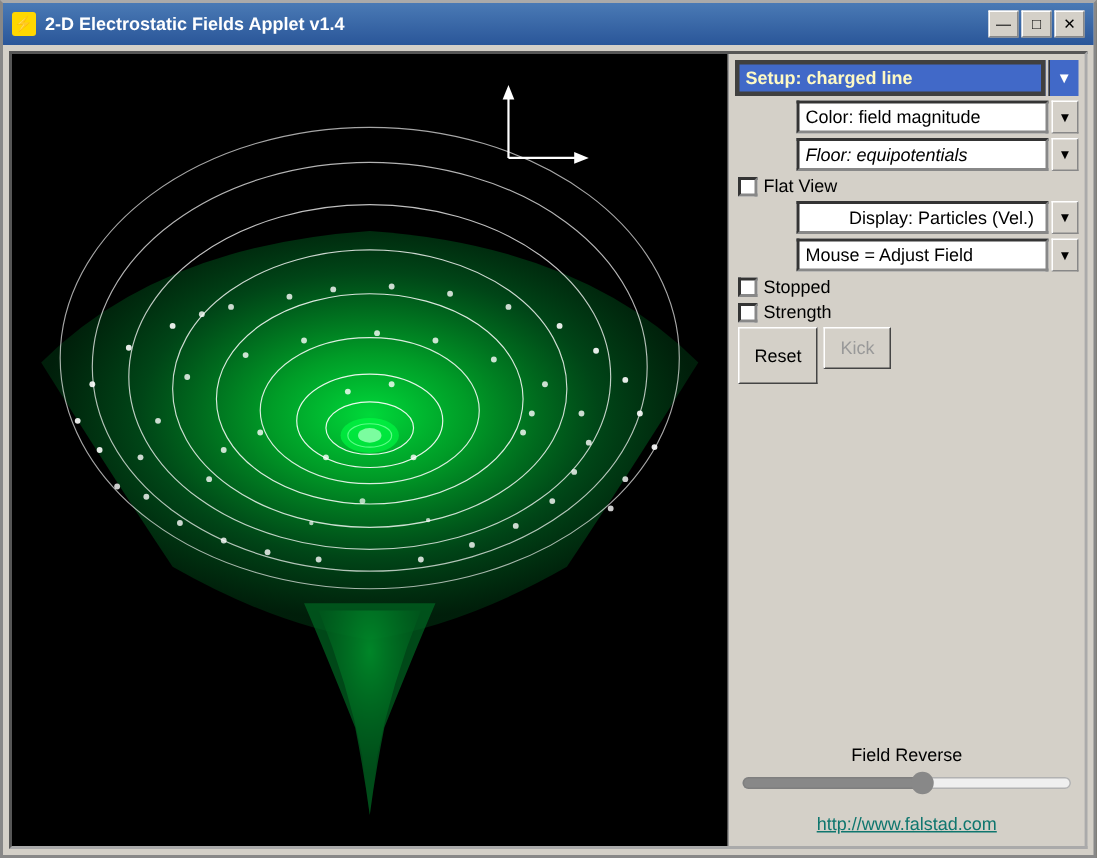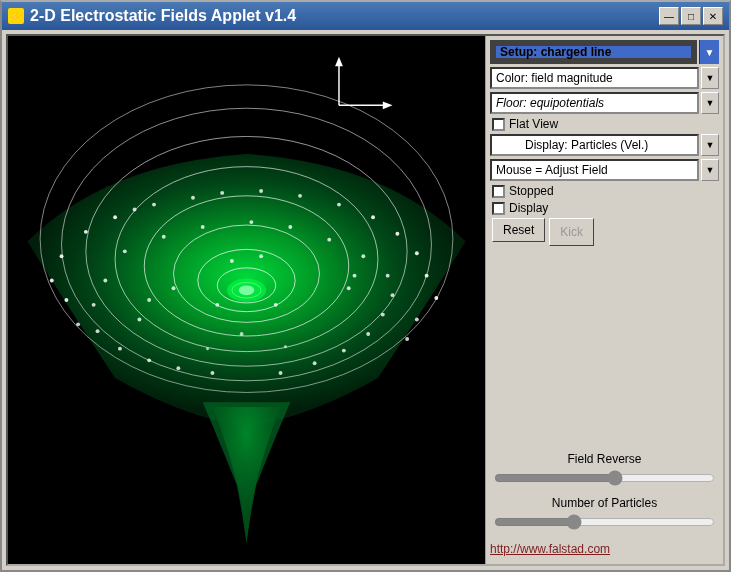--- a/index.html
+++ b/index.html
@@ -44,21 +44,21 @@
       height: 16px;
       background: #ffd700;
       border-radius: 2px;
       font-size: 10px;
       display: flex;
       align-items: center;
       justify-content: center;
       color: #333;
     }
     .title-text {
-      font-size: 16px;
+      font-size: 12px;
       font-weight: bold;
     }
     .title-controls {
       display: flex;
       gap: 2px;
     }
     .title-btn {
       width: 20px;
       height: 18px;
       background: #d4d0c8;
@@ -103,22 +103,22 @@
       flex-shrink: 0;
     }
     .select-row {
       display: flex;
       align-items: center;
       gap: 2px;
     }
     .dropdown-main {
       flex: 1;
       background: #4169c8;
-      color: #000000;
-      border: 6px solid #404040;
+      color: #fef9c3;
+      border: 3px solid #404040;
       height: 24px;
       padding: 1px 4px;
       font-size: 12px;
       font-weight: bold;
       display: flex;
       align-items: center;
       justify-content: space-between;
     }
     .dropdown-arrow {
       width: 20px;
@@ -148,20 +148,21 @@
     }
     .select-box {
       background: white;
       border: 2px inset #888;
       height: 22px;
       flex: 1;
       display: flex;
       align-items: center;
       padding: 0 4px;
       font-size: 12px;
+      margin-left: 41px;
     }
     .checkbox-row {
       display: flex;
       align-items: center;
       gap: 4px;
       padding-left: 2px;
     }
     .checkbox {
       width: 13px;
       height: 13px;
@@ -176,21 +177,21 @@
     .btn {
       background: #d4d0c8;
       border: 1px solid #888;
       border-top: 1px solid #fff;
       border-left: 1px solid #fff;
       border-bottom: 1px solid #444;
       border-right: 1px solid #444;
       padding: 2px 10px;
       font-size: 12px;
       cursor: pointer;
-      height: 24px;
+      height: 38px;
       display: inline-flex;
       align-items: center;
       justify-content: center;
     }
     .btn-disabled {
       background: #d4d0c8;
       border: 1px solid #888;
       border-top: 1px solid #fff;
       border-left: 1px solid #fff;
       border-bottom: 1px solid #444;
@@ -211,21 +212,22 @@
     .slider-label {
       text-align: center;
       font-size: 12px;
       color: #000;
       padding: 2px 0;
     }
     .slider-container {
       padding: 2px 4px;
     }
     .link-text {
-      color: #7f1d1d;
+      text-align: center;
+      color: #0f766e;
       font-size: 12px;
       text-decoration: underline;
       padding: 4px 0;
     }
     .spacer { flex: 1; }
     input[type="range"] {
       width: 100%;
       height: 16px;
       cursor: pointer;
       accent-color: #888;
@@ -391,40 +393,34 @@
         <div class="dropdown-arrow-gray">▼</div>
       </div>
 
       <div class="checkbox-row">
         <div class="checkbox"></div>
         <span>Stopped</span>
       </div>
 
       <div class="checkbox-row">
         <div class="checkbox"></div>
-        <span>Display</span>
+        <span>Strength</span>
       </div>
 
       <div class="btn-row">
         <button class="btn">Reset</button>
         <button class="btn-disabled">Kick</button>
       </div>
 
       <div class="spacer"></div>
 
       <div>
         <div class="slider-label">Field Reverse</div>
         <div class="slider-container">
           <input type="range" min="0" max="100" value="55" style="width: 100%;">
         </div>
       </div>
 
-      <div>
-        <div class="slider-label">Number of Particles</div>
-        <div class="slider-container">
-          <input type="range" min="0" max="100" value="35" style="width: 100%;">
-        </div>
-      </div>
 
       <div class="link-text">http://www.falstad.com</div>
     </div>
   </div>
 </div>
 
 </body></html>

